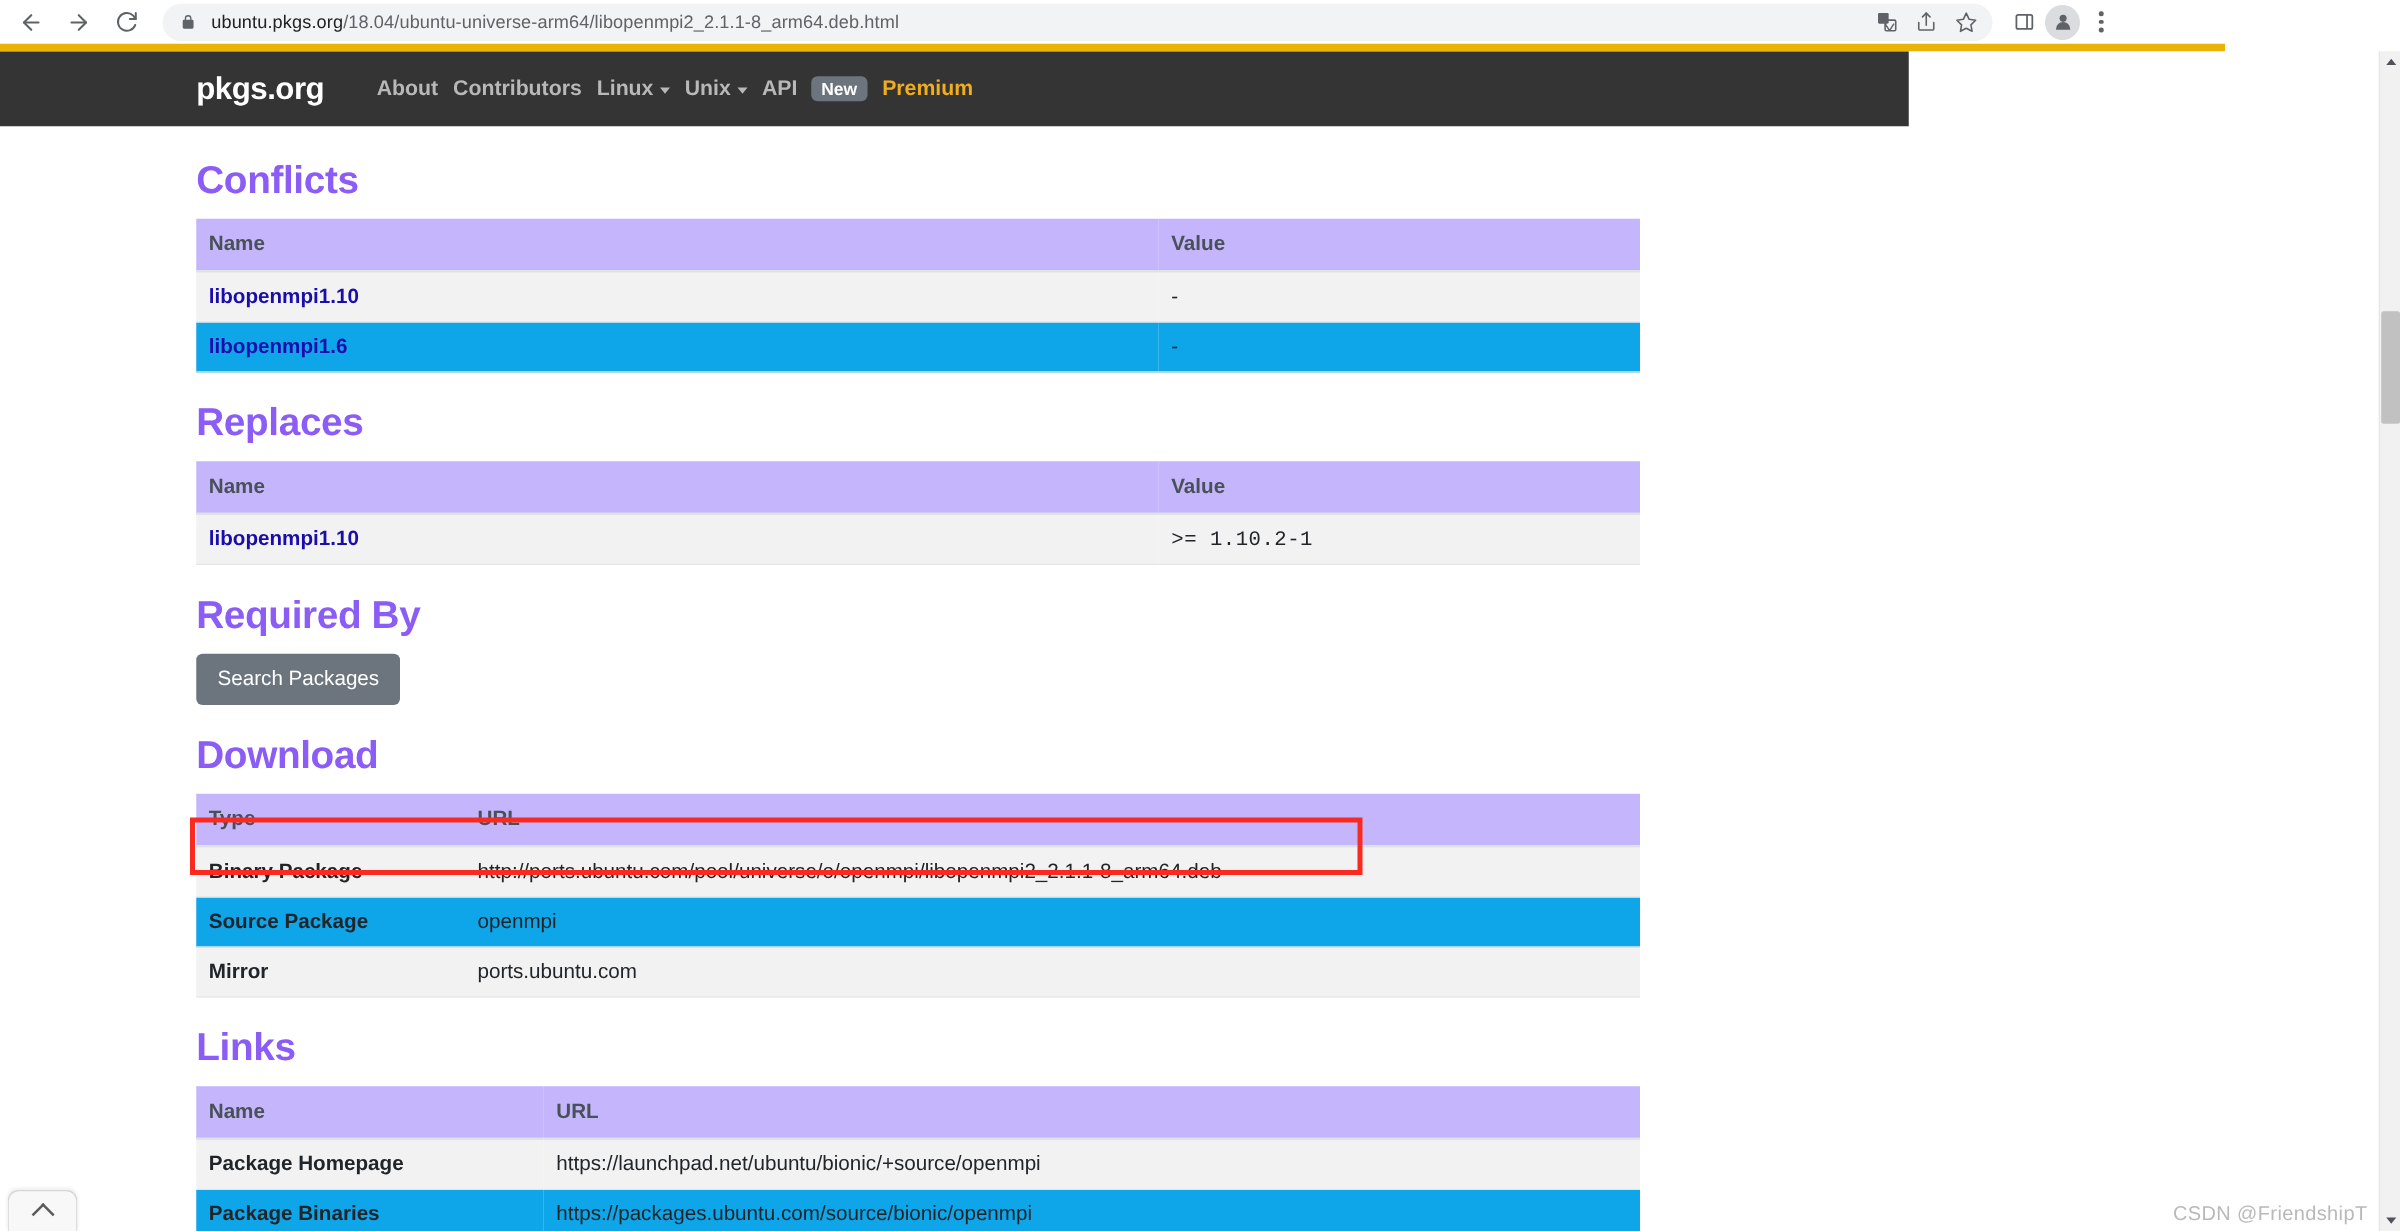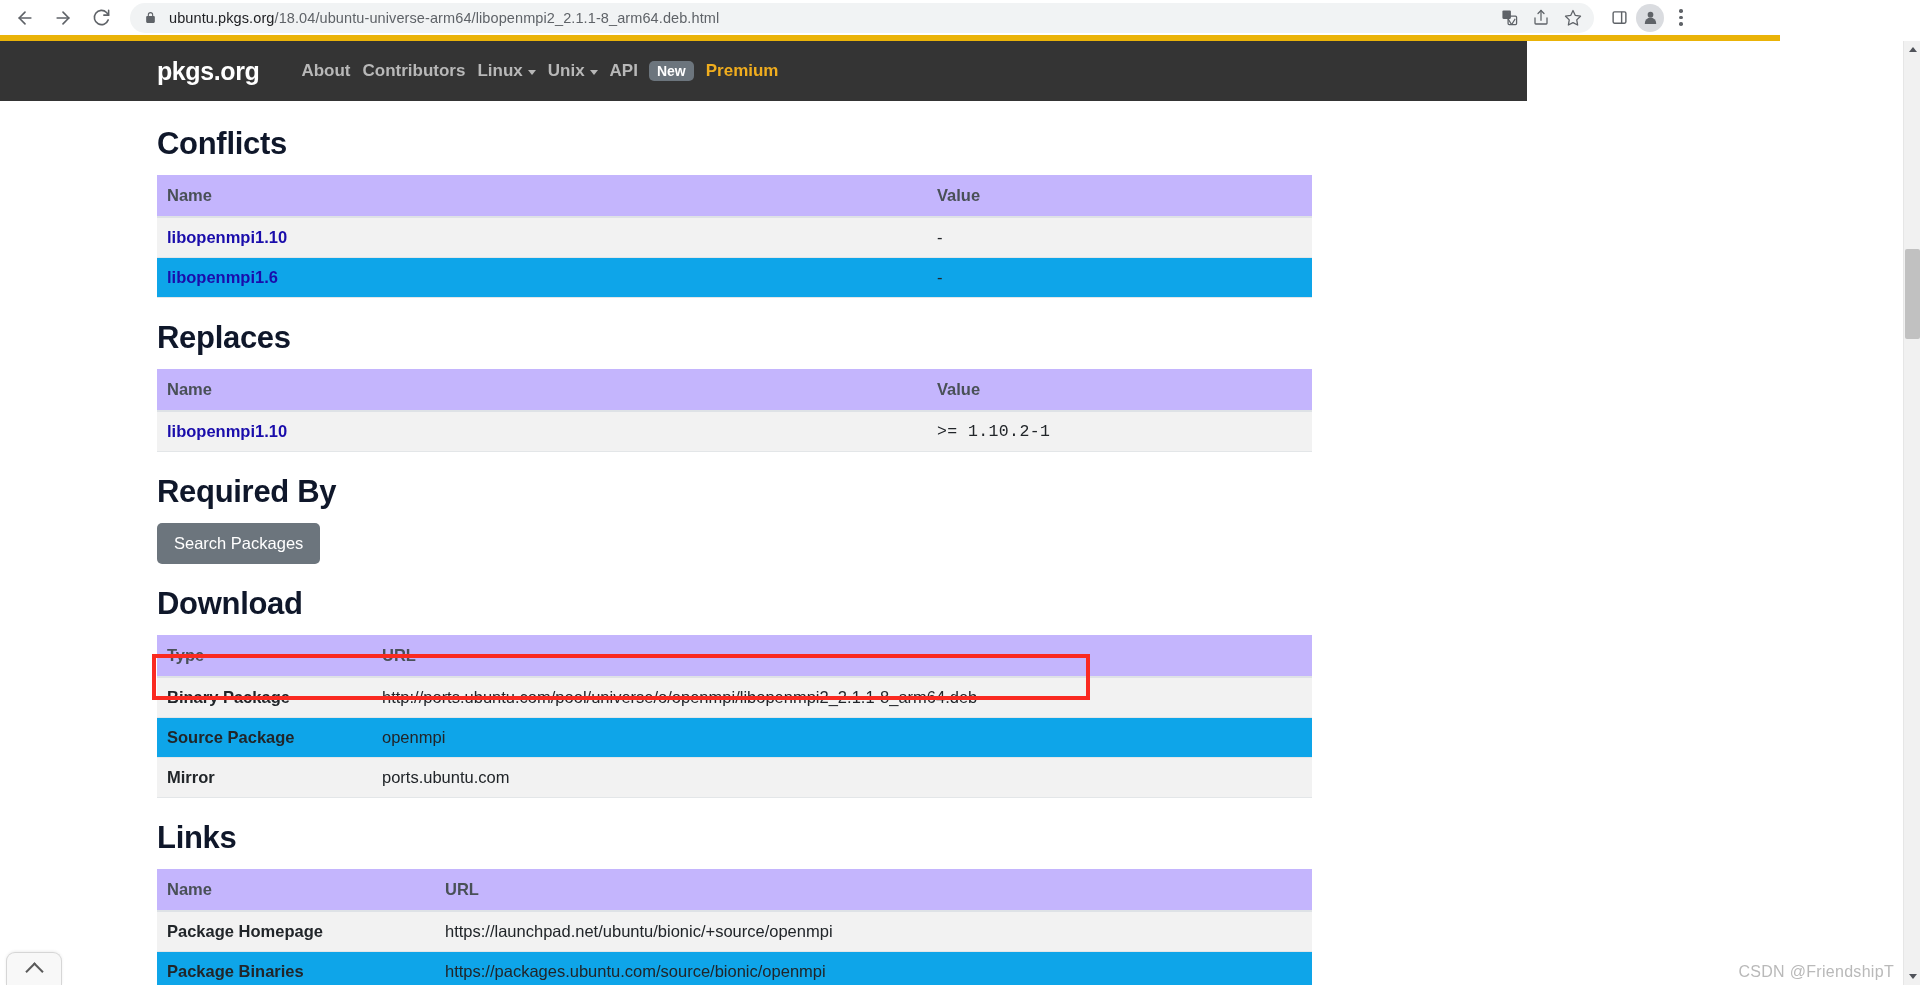--- a/index.html
+++ b/index.html
@@ -142,21 +142,21 @@
     border-top: 6px solid #ffffff;
   }
 
   
   .content {
     padding-left: 157px;
     padding-top: 10px;
     width: 1904px;
   }
   h2.section {
-    font-size: 31px; font-weight: 700; color: #0f172a;
+    font-size: 31px; font-weight: 700; color: #8b5cf6;
     letter-spacing: -0.3px;
     margin: 22px 0 13px 0;
   }
   h2.section.first { margin-top: 15px; }
 
   table.tbl {
     width: 1155px;
     border-collapse: collapse;
     table-layout: fixed;
   }

